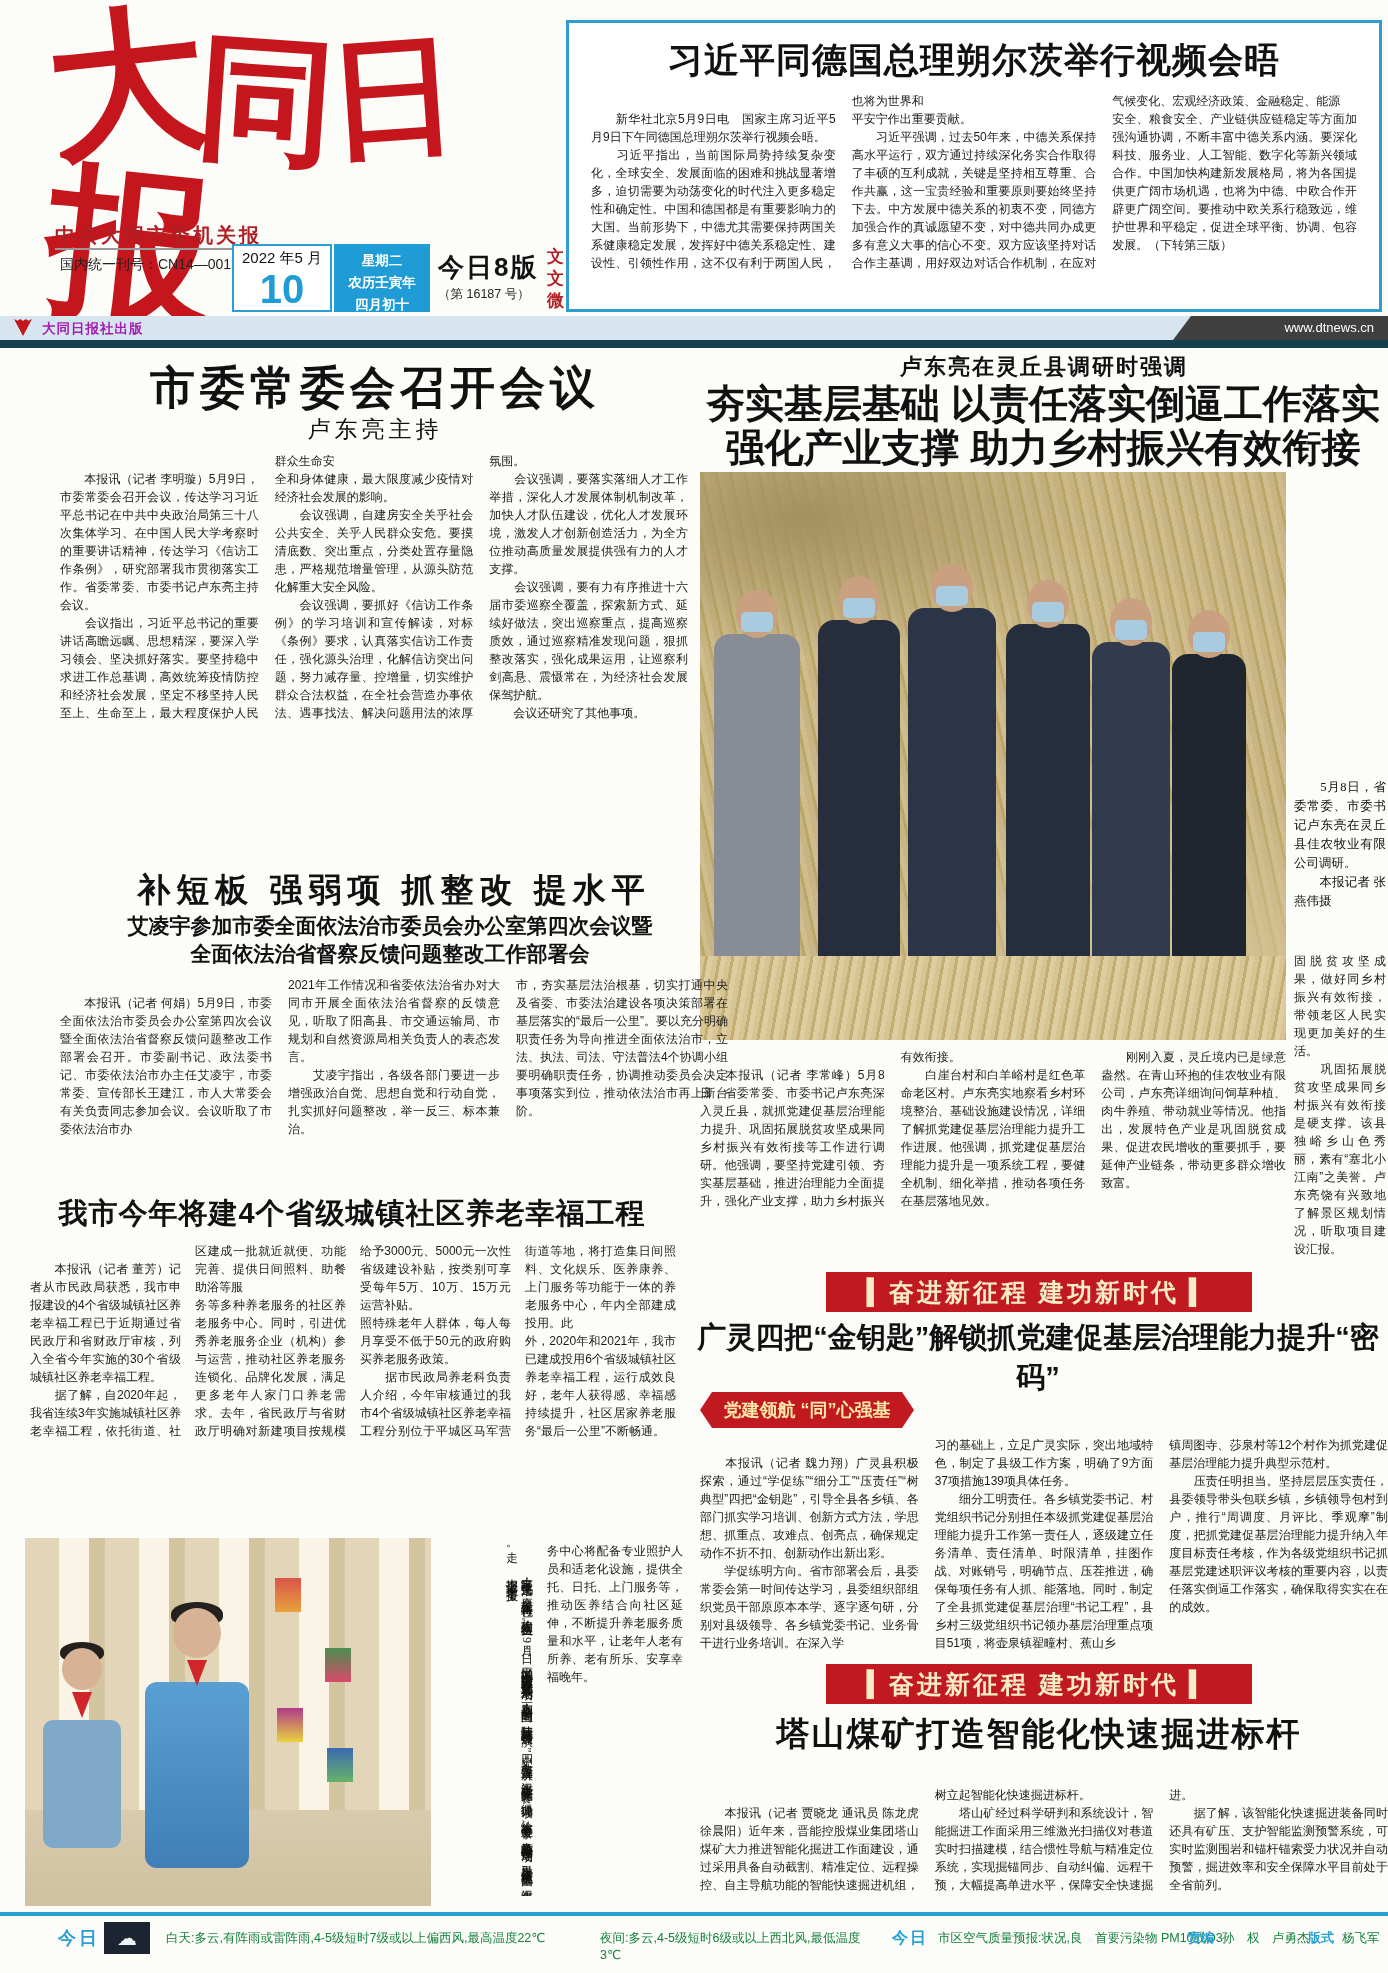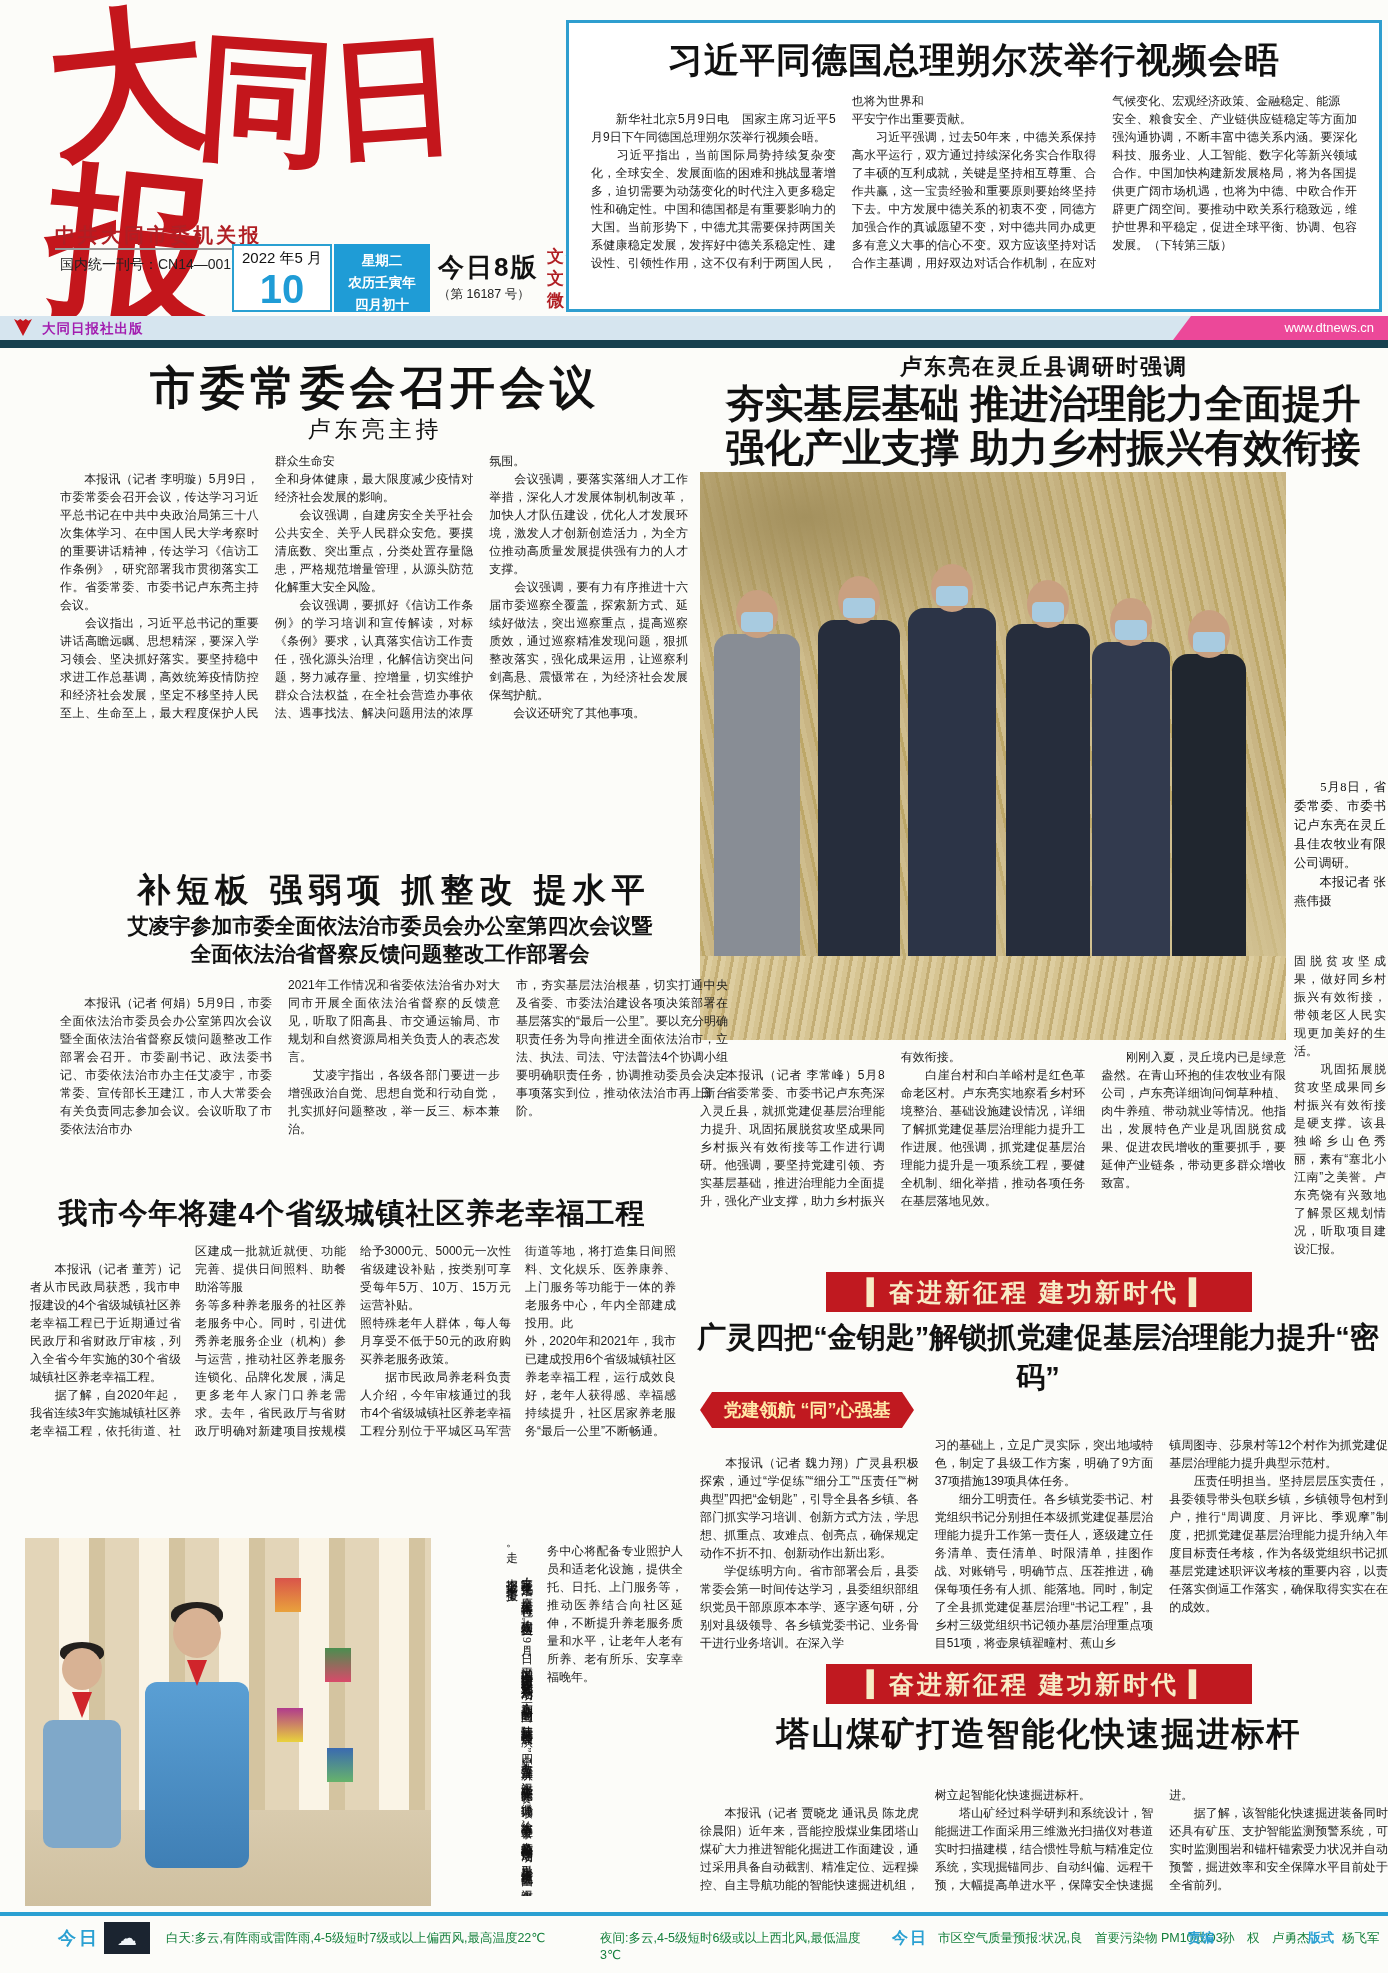--- a/index.html
+++ b/index.html
@@ -31,21 +31,21 @@
   
   .xi-box{left:566px;top:20px;width:816px;height:292px;border:3px solid #2f9ecf;box-sizing:border-box;background:#fff;}
   .xi-headline{margin:14px 10px 8px;font-size:35px;font-weight:bold;text-align:center;letter-spacing:1px;}
   .xi-body{margin:6px 22px;height:200px;}
 
   
   .pub-bar{left:0;top:316px;width:1388px;height:24px;background:#d6e5ef;}
   .fan-icon{left:14px;top:319px;width:18px;height:17px;background:#c4161c;
             clip-path:polygon(50% 100%,0 0,20% 10%,35% 0,50% 12%,65% 0,80% 10%,100% 0);}
   .pub-label{left:42px;top:320px;font-size:13.5px;font-weight:bold;color:#a21caf;letter-spacing:1px;}
-  .site-tab{right:0;top:316px;width:215px;height:24px;background:#ec4899;color:#fff;font-size:13px;
+  .site-tab{right:0;top:316px;width:215px;height:24px;background:#404040;color:#fff;font-size:13px;
             line-height:24px;text-align:right;padding-right:14px;box-sizing:border-box;
             clip-path:polygon(18px 0,100% 0,100% 100%,0 100%);}
   .dark-rule{left:0;top:340px;width:1388px;height:8px;background:#17404f;}
 
   
   .h-meeting{left:60px;top:358px;width:630px;font-size:45px;font-weight:bold;letter-spacing:5px;}
   .h-meeting-sub{left:60px;top:414px;width:630px;font-size:23px;letter-spacing:4px;
                  font-family:"Liberation Serif","DejaVu Serif",serif;}
   .meeting-body{left:60px;top:452px;width:628px;height:408px;}
 
@@ -177,21 +177,21 @@
     <span>全和身体健康，最大限度减少疫情对经济社会发展的影响。
 　　会议强调，自建房安全关乎社会公共安全、关乎人民群众安危。要摸清底数、突出重点，分类处置存量隐患，严格规范增量管理，从源头防范化解重大安全风险。
 　　会议强调，要抓好《信访工作条例》的学习培训和宣传解读，对标《条例》要求，认真落实信访工作责任，强化源头治理，化解信访突出问题，努力减存量、控增量，切实维护群众合法权益，在全社会营造办事依法、遇事找法、解决问题用法的浓厚氛围。</span>
     <span>　　会议强调，要落实落细人才工作举措，深化人才发展体制机制改革，加快人才队伍建设，优化人才发展环境，激发人才创新创造活力，为全方位推动高质量发展提供强有力的人才支撑。
 　　会议强调，要有力有序推进十六届市委巡察全覆盖，探索新方式、延续好做法，突出巡察重点，提高巡察质效，通过巡察精准发现问题，狠抓整改落实，强化成果运用，让巡察利剑高悬、震慑常在，为经济社会发展保驾护航。
 　　会议还研究了其他事项。</span>
   </div>
 
   <div class="abs kicker center">卢东亮在灵丘县调研时强调</div>
   <div class="abs h-research center">
-    <div>夯实基层基础  推进治理能力全面提升</div>
+    <div>夯实基层基础  以责任落实倒逼工作落实</div>
     <div>强化产业支撑  助力乡村振兴有效衔接</div>
   </div>
 
   <div class="abs main-photo">
     <div class="person" style="left:14px;width:86px;height:330px;background:#888d95;"></div>
     <div class="person" style="left:118px;width:82px;height:344px;"></div>
     <div class="person" style="left:208px;width:88px;height:356px;background:#2c3447;"></div>
     <div class="person" style="left:306px;width:84px;height:340px;"></div>
     <div class="person" style="left:392px;width:78px;height:322px;background:#323a4e;"></div>
     <div class="person" style="left:472px;width:74px;height:310px;background:#20262f;"></div>

